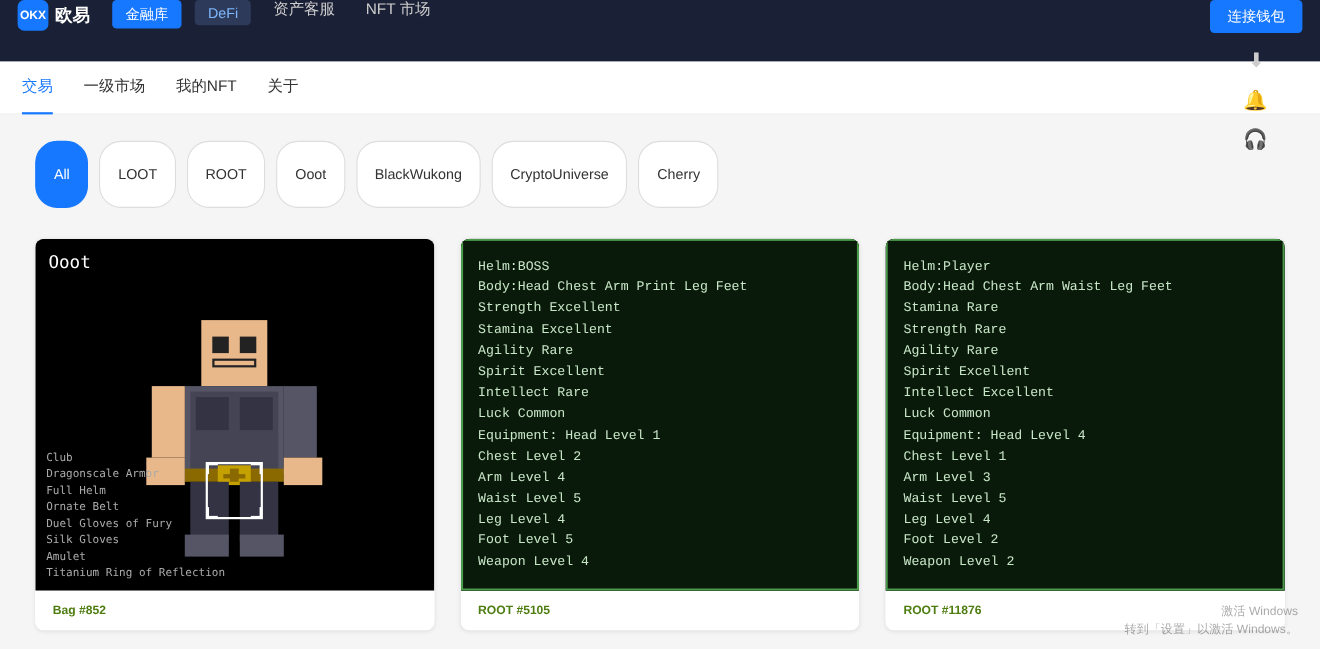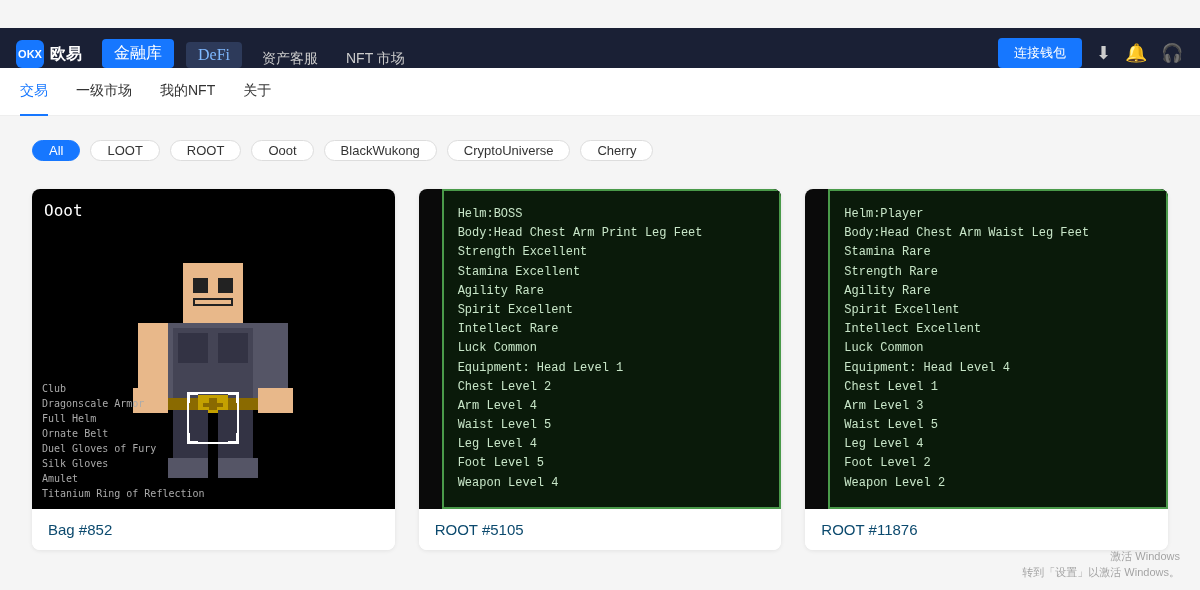--- a/index.html
+++ b/index.html
@@ -1,26 +1,25 @@
 <!DOCTYPE html>
 <html><head>
   <meta charset="utf-8">
   <style>
     * { box-sizing: border-box; margin: 0; padding: 0; }
     body { font-family: -apple-system, BlinkMacSystemFont, 'Segoe UI', sans-serif; background: #f5f5f5; }
 
     
     .top-nav {
       background: #1a2035;
-      height: 40px;
-      display: flex;
-      align-items: flex-end;
+      height: 56px;
+      display: flex;
+      align-items: flex-start;
       padding: 0 16px;
       gap: 12px;
-      margin-top: 28px;
     }
     .logo {
       display: flex;
       align-items: center;
       gap: 6px;
       color: white;
       font-size: 16px;
       font-weight: bold;
       margin-right: 8px;
     }
@@ -30,39 +29,39 @@
       border-radius: 6px;
       display: flex; align-items: center; justify-content: center;
       color: white; font-size: 11px; font-weight: bold;
     }
     .nav-btn {
       background: #1677ff;
       color: white;
       border: none;
       border-radius: 4px;
       padding: 4px 12px;
-      font-size: 16px;
-      cursor: pointer;
-      font-family: Liberation Serif, serif;
+      font-size: 13px;
+      cursor: pointer;
     }
     .nav-btn.defi {
       background: #2d3a5a;
       color: #7eb8ff;
     }
     .nav-link {
       color: #ccc;
       font-size: 14px;
       cursor: pointer;
       padding: 0 8px;
     }
     .top-nav-right {
       margin-left: auto;
       display: flex;
       align-items: center;
       gap: 14px;
+      flex-direction: column;
     }
     .connect-btn {
       background: #1677ff;
       color: white;
       border: none;
       border-radius: 4px;
       padding: 6px 16px;
       font-size: 13px;
       cursor: pointer;
     }
@@ -104,21 +103,21 @@
 
     
     .filter-row {
       display: flex;
       align-items: center;
       gap: 10px;
       flex-wrap: wrap;
       margin-bottom: 28px;
     }
     .filter-tag {
-      padding: 2px 16px;
+      padding: 22px 16px;
       border-radius: 20px;
       border: 1px solid #ddd;
       font-size: 13px;
       cursor: pointer;
       background: white;
       color: #333;
     }
     .filter-tag.active {
       background: #1677ff;
       color: white;
@@ -171,31 +170,30 @@
     .root-card-bg {
       background: #0a1a0a;
       border: 2px solid #4a9a4a;
       padding: 14px;
       height: 100%;
       font-family: 'Courier New', monospace;
       font-size: 12px;
       color: #c8e6c8;
       line-height: 1.6;
       overflow: hidden;
-      margin-left: 23px;
     }
 
     .nft-card-footer {
       padding: 12px 16px;
       background: white;
     }
     .nft-card-name {
-      font-size: 15px;
-      font-weight: 400;
-      color: #0c4a6e;
+      font-size: 11px;
+      font-weight: 700;
+      color: #4d7c0f;
     }
 
     
     .pixel-art {
       image-rendering: pixelated;
     }
 
     
     .windows-watermark {
       position: fixed;

